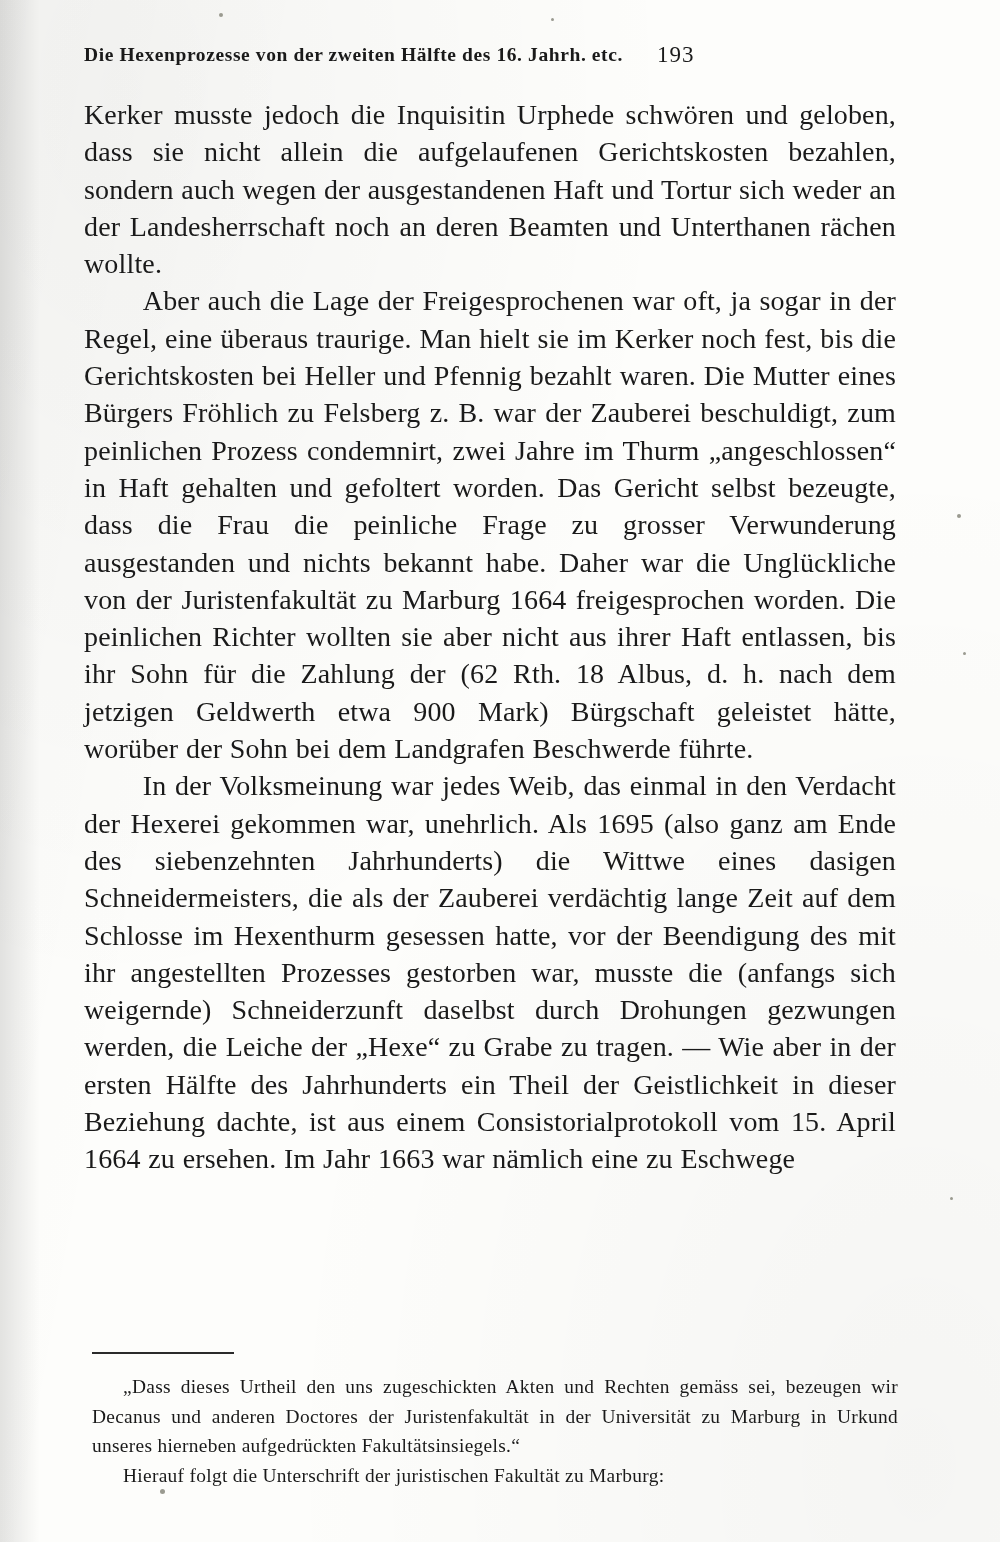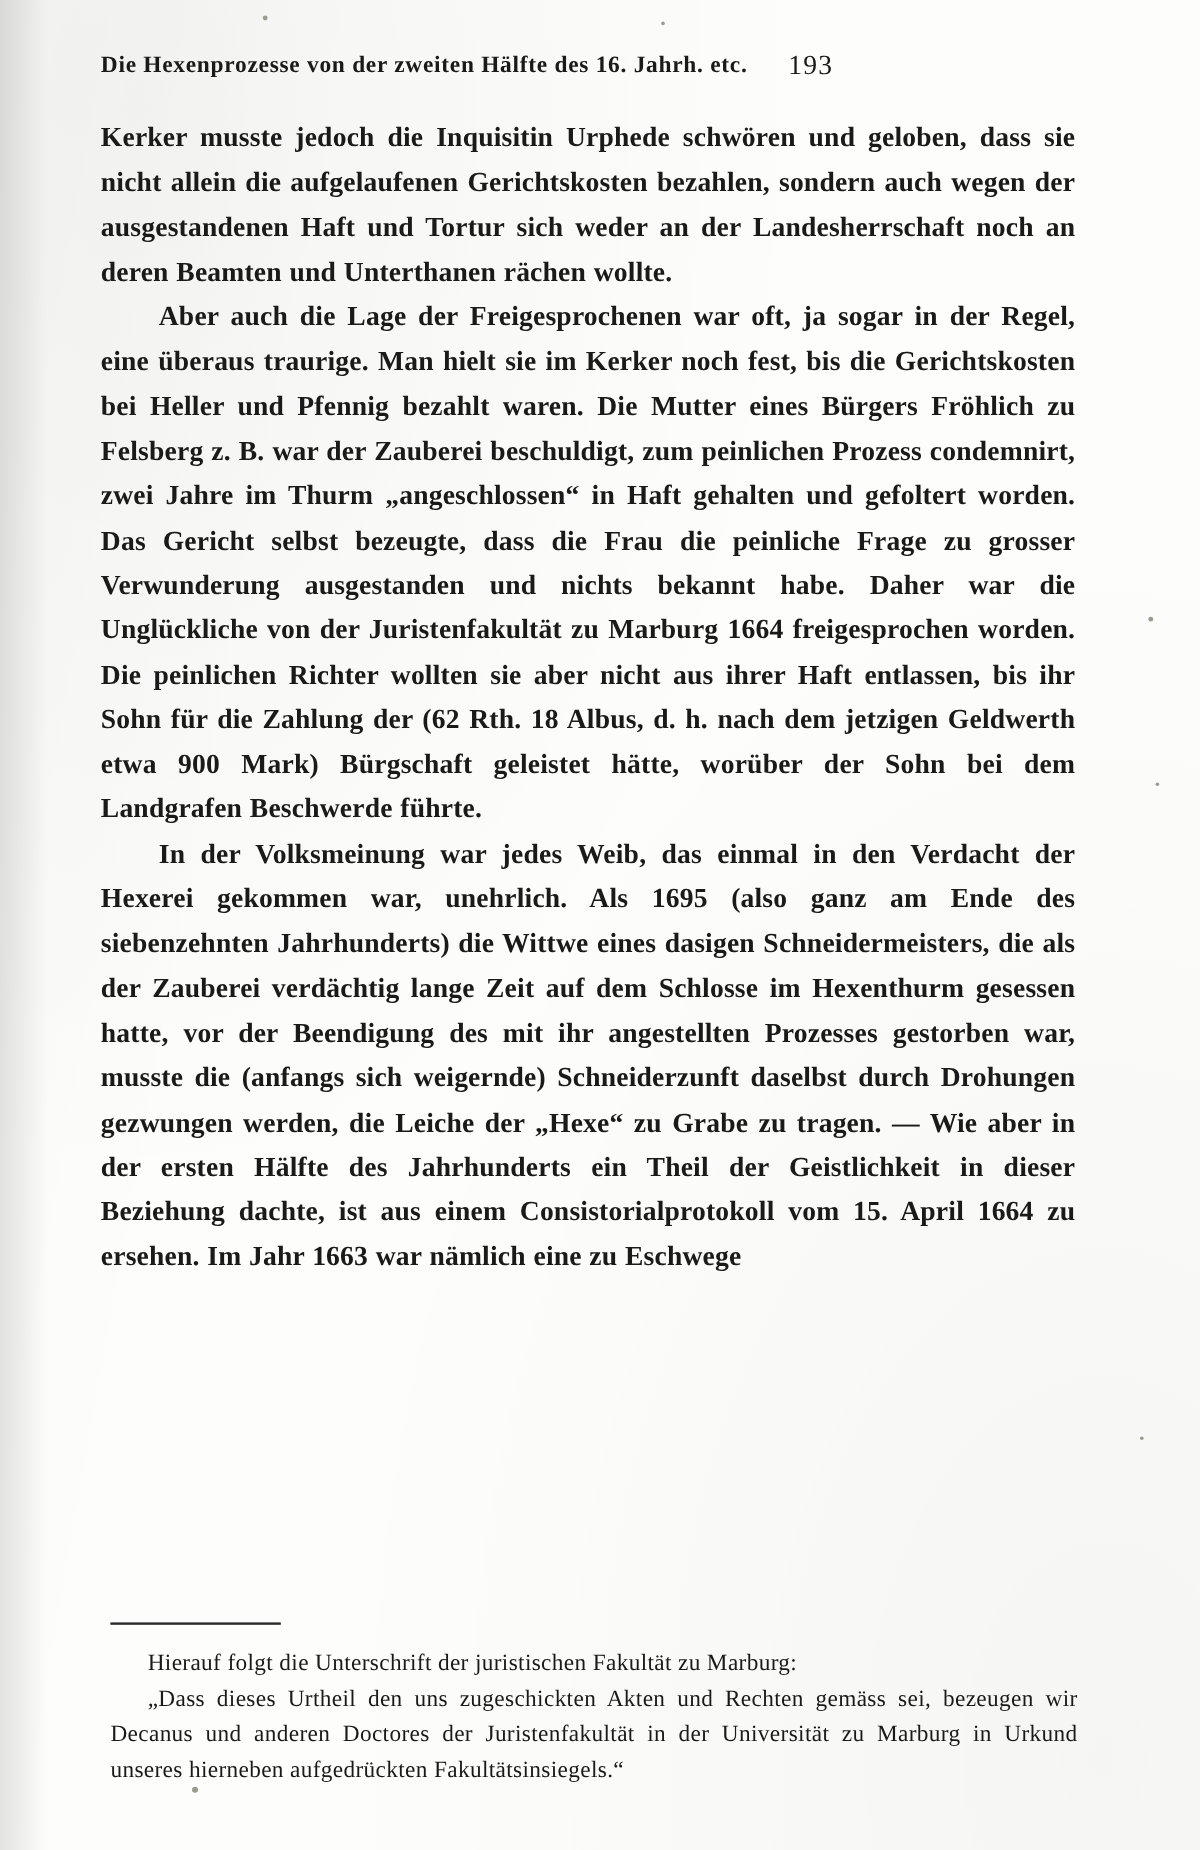--- a/index.html
+++ b/index.html
@@ -62,27 +62,26 @@
     font-size: 23px;
     letter-spacing: 1px;
     font-weight: 400;
   }
 
   .body-text {
     position: absolute;
     top: 96px;
     left: 84px;
     width: 812px;
-    font-size: 23px;
+    font-size: 28px;
     line-height: 37.3px;
     text-align: justify;
     text-justify: inter-word;
     letter-spacing: 0.15px;
     word-spacing: 0.5px;
-    font-weight: bold;
   }
   .body-text p {
     margin: 0;
   }
   .body-text p.indent {
     text-indent: 2.1em;
   }
 
   .footnote-rule {
     position: absolute;
@@ -130,22 +129,22 @@
 
   <div class="body-text">
     <p>Kerker musste jedoch die Inquisitin Urphede schwören und geloben, dass sie nicht allein die aufgelaufenen Gerichtskosten bezahlen, sondern auch wegen der ausgestandenen Haft und Tortur sich weder an der Landesherrschaft noch an deren Beamten und Unterthanen rächen wollte.</p>
     <p class="indent">Aber auch die Lage der Freigesprochenen war oft, ja sogar in der Regel, eine überaus traurige. Man hielt sie im Kerker noch fest, bis die Gerichtskosten bei Heller und Pfennig bezahlt waren. Die Mutter eines Bürgers Fröhlich zu Felsberg z. B. war der Zauberei beschuldigt, zum peinlichen Prozess condemnirt, zwei Jahre im Thurm „angeschlossen“ in Haft gehalten und gefoltert worden. Das Gericht selbst bezeugte, dass die Frau die peinliche Frage zu grosser Verwunderung ausgestanden und nichts bekannt habe. Daher war die Unglückliche von der Juristenfakultät zu Marburg 1664 freigesprochen worden. Die peinlichen Richter wollten sie aber nicht aus ihrer Haft entlassen, bis ihr Sohn für die Zahlung der (62 Rth. 18 Albus, d. h. nach dem jetzigen Geldwerth etwa 900 Mark) Bürgschaft geleistet hätte, worüber der Sohn bei dem Landgrafen Beschwerde führte.</p>
     <p class="indent">In der Volksmeinung war jedes Weib, das einmal in den Verdacht der Hexerei gekommen war, unehrlich. Als 1695 (also ganz am Ende des siebenzehnten Jahrhunderts) die Wittwe eines dasigen Schneidermeisters, die als der Zauberei verdächtig lange Zeit auf dem Schlosse im Hexenthurm gesessen hatte, vor der Beendigung des mit ihr angestellten Prozesses gestorben war, musste die (anfangs sich weigernde) Schneiderzunft daselbst durch Drohungen gezwungen werden, die Leiche der „Hexe“ zu Grabe zu tragen. — Wie aber in der ersten Hälfte des Jahrhunderts ein Theil der Geistlichkeit in dieser Beziehung dachte, ist aus einem Consistorialprotokoll vom 15. April 1664 zu ersehen. Im Jahr 1663 war nämlich eine zu Eschwege</p>
   </div>
 
   <div class="footnote-rule"></div>
 
   <div class="footnote">
+    <p class="indent">„Dass dieses Urtheil den uns zugeschickten Akten und Rechten gemäss sei, bezeugen wir Decanus und anderen Doctores der Juristenfakultät in der Universität zu Marburg in Urkund unseres hierneben aufgedrückten Fakultätsinsiegels.“</p>
     <p class="indent">Hierauf folgt die Unterschrift der juristischen Fakultät zu Marburg:</p>
-    <p class="indent">„Dass dieses Urtheil den uns zugeschickten Akten und Rechten gemäss sei, bezeugen wir Decanus und anderen Doctores der Juristenfakultät in der Universität zu Marburg in Urkund unseres hierneben aufgedrückten Fakultätsinsiegels.“</p>
   </div>
 
   <div class="speck" style="left:219px;top:13px;width:4px;height:4px;"></div>
   <div class="speck" style="left:551px;top:18px;width:3px;height:3px;"></div>
   <div class="speck" style="left:957px;top:514px;width:4px;height:4px;"></div>
   <div class="speck" style="left:963px;top:652px;width:3px;height:3px;"></div>
   <div class="speck" style="left:950px;top:1197px;width:3px;height:3px;"></div>
   <div class="speck" style="left:160px;top:1489px;width:5px;height:5px;"></div>
 </div>
 

